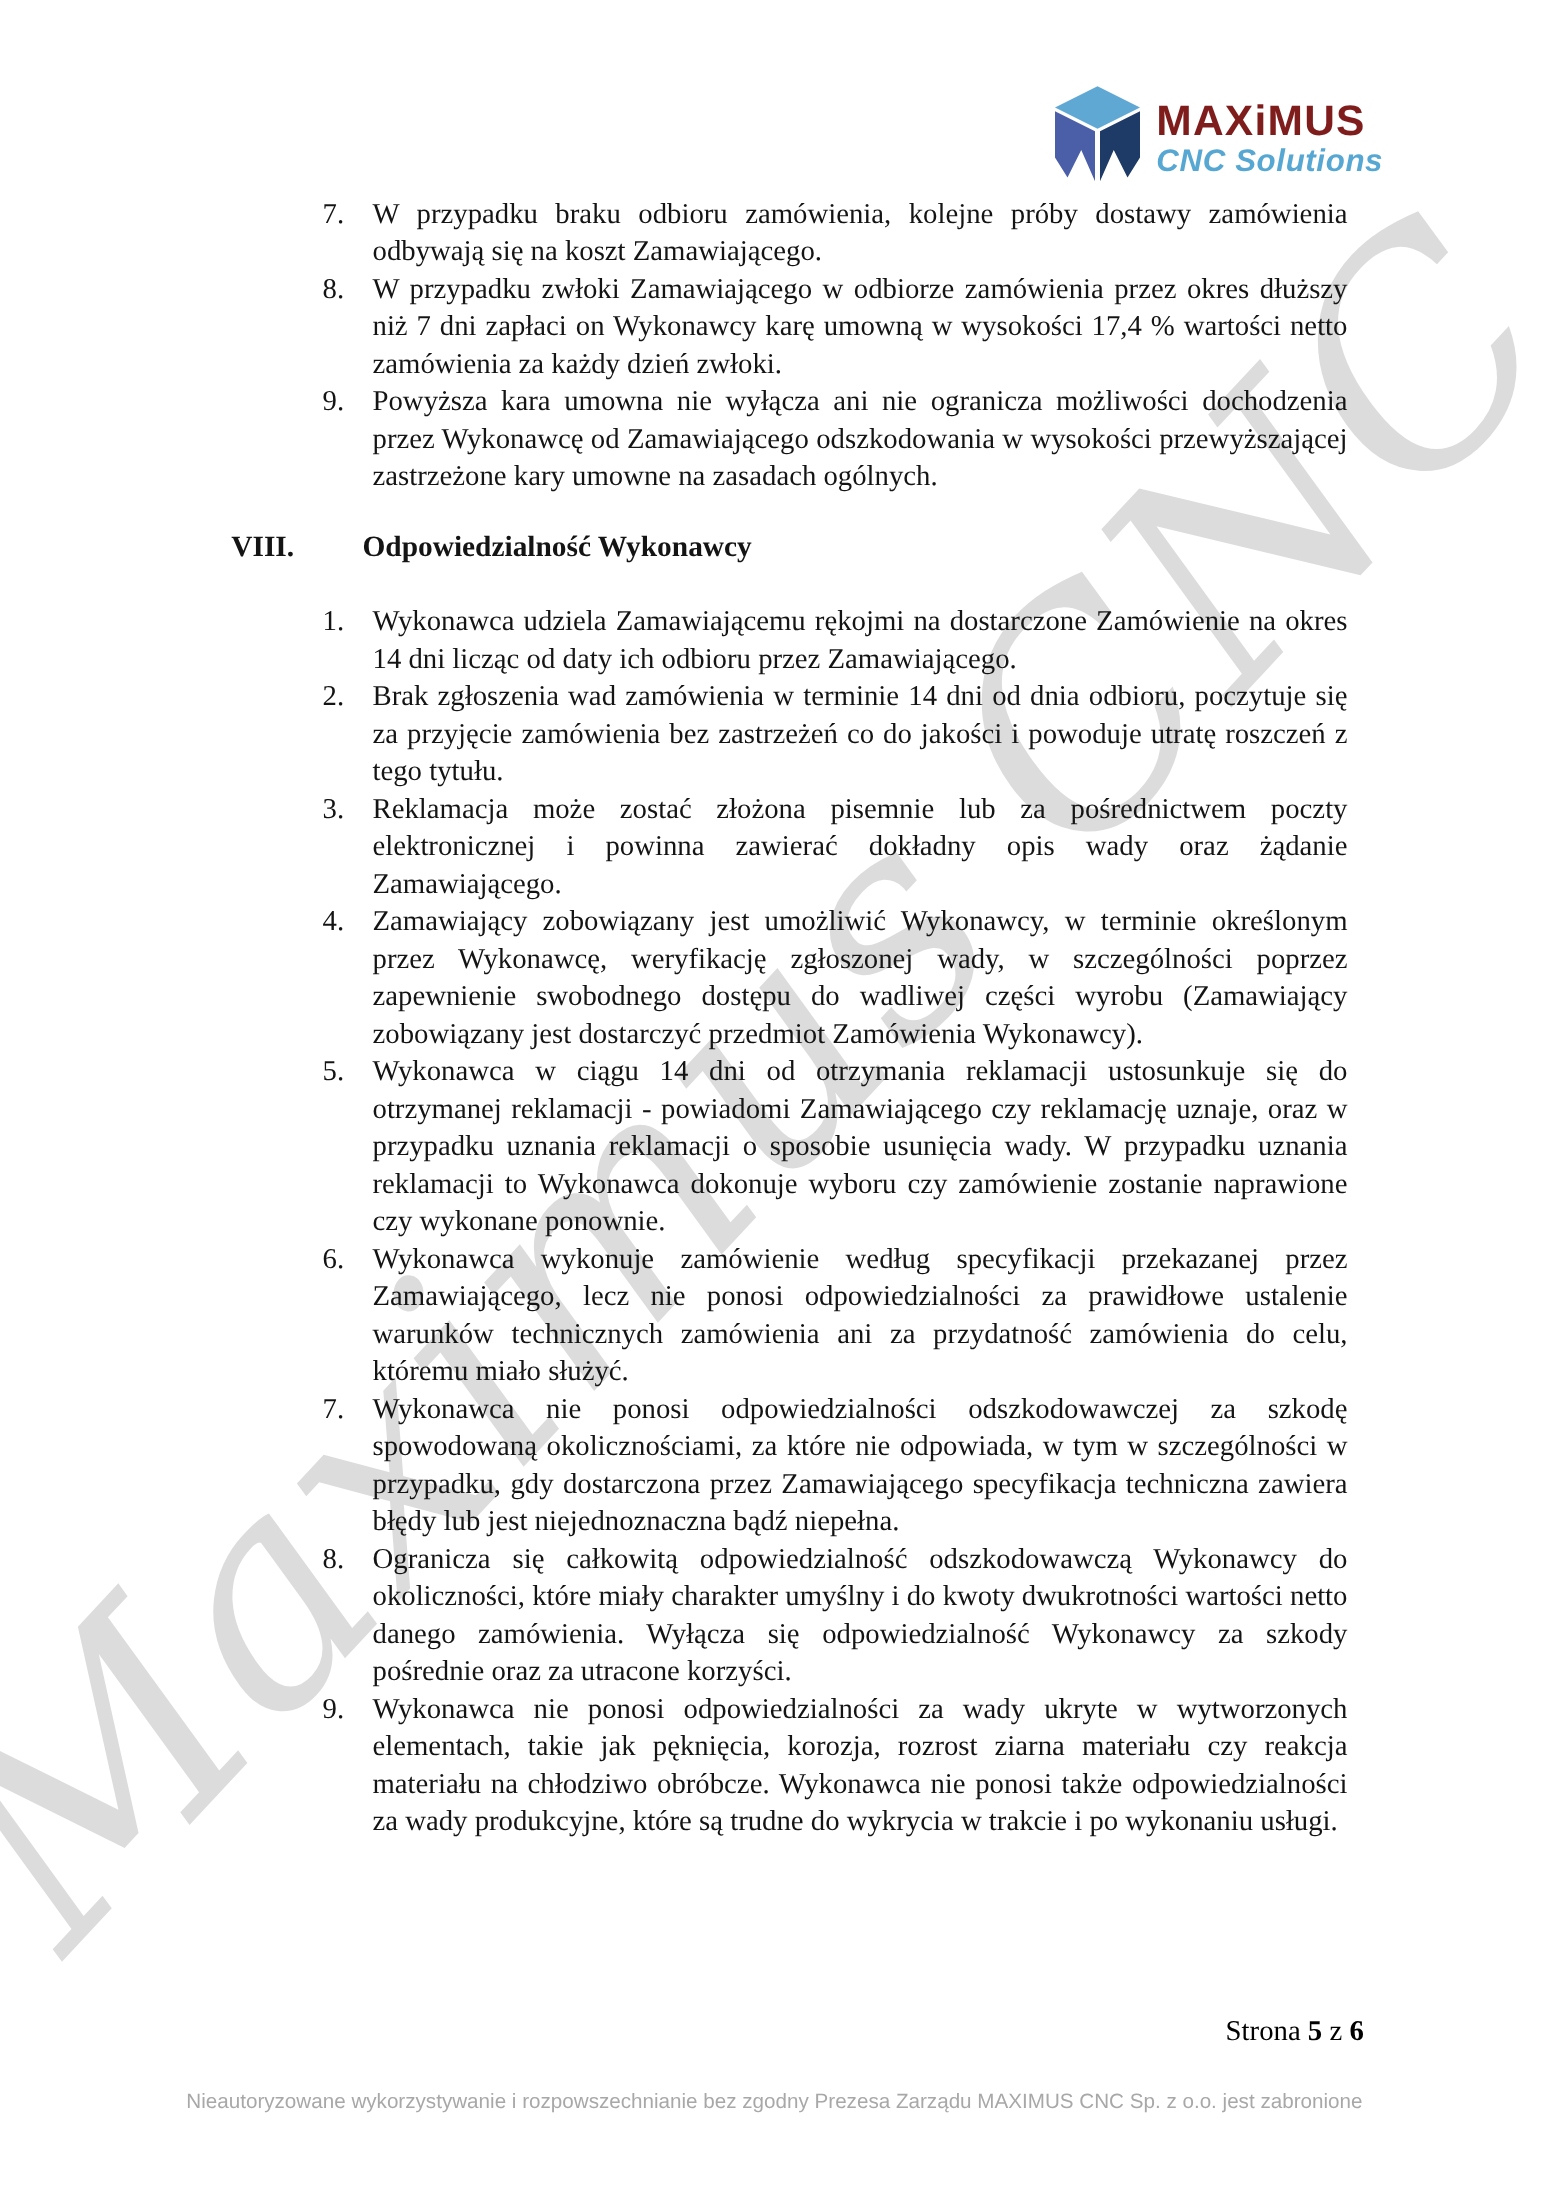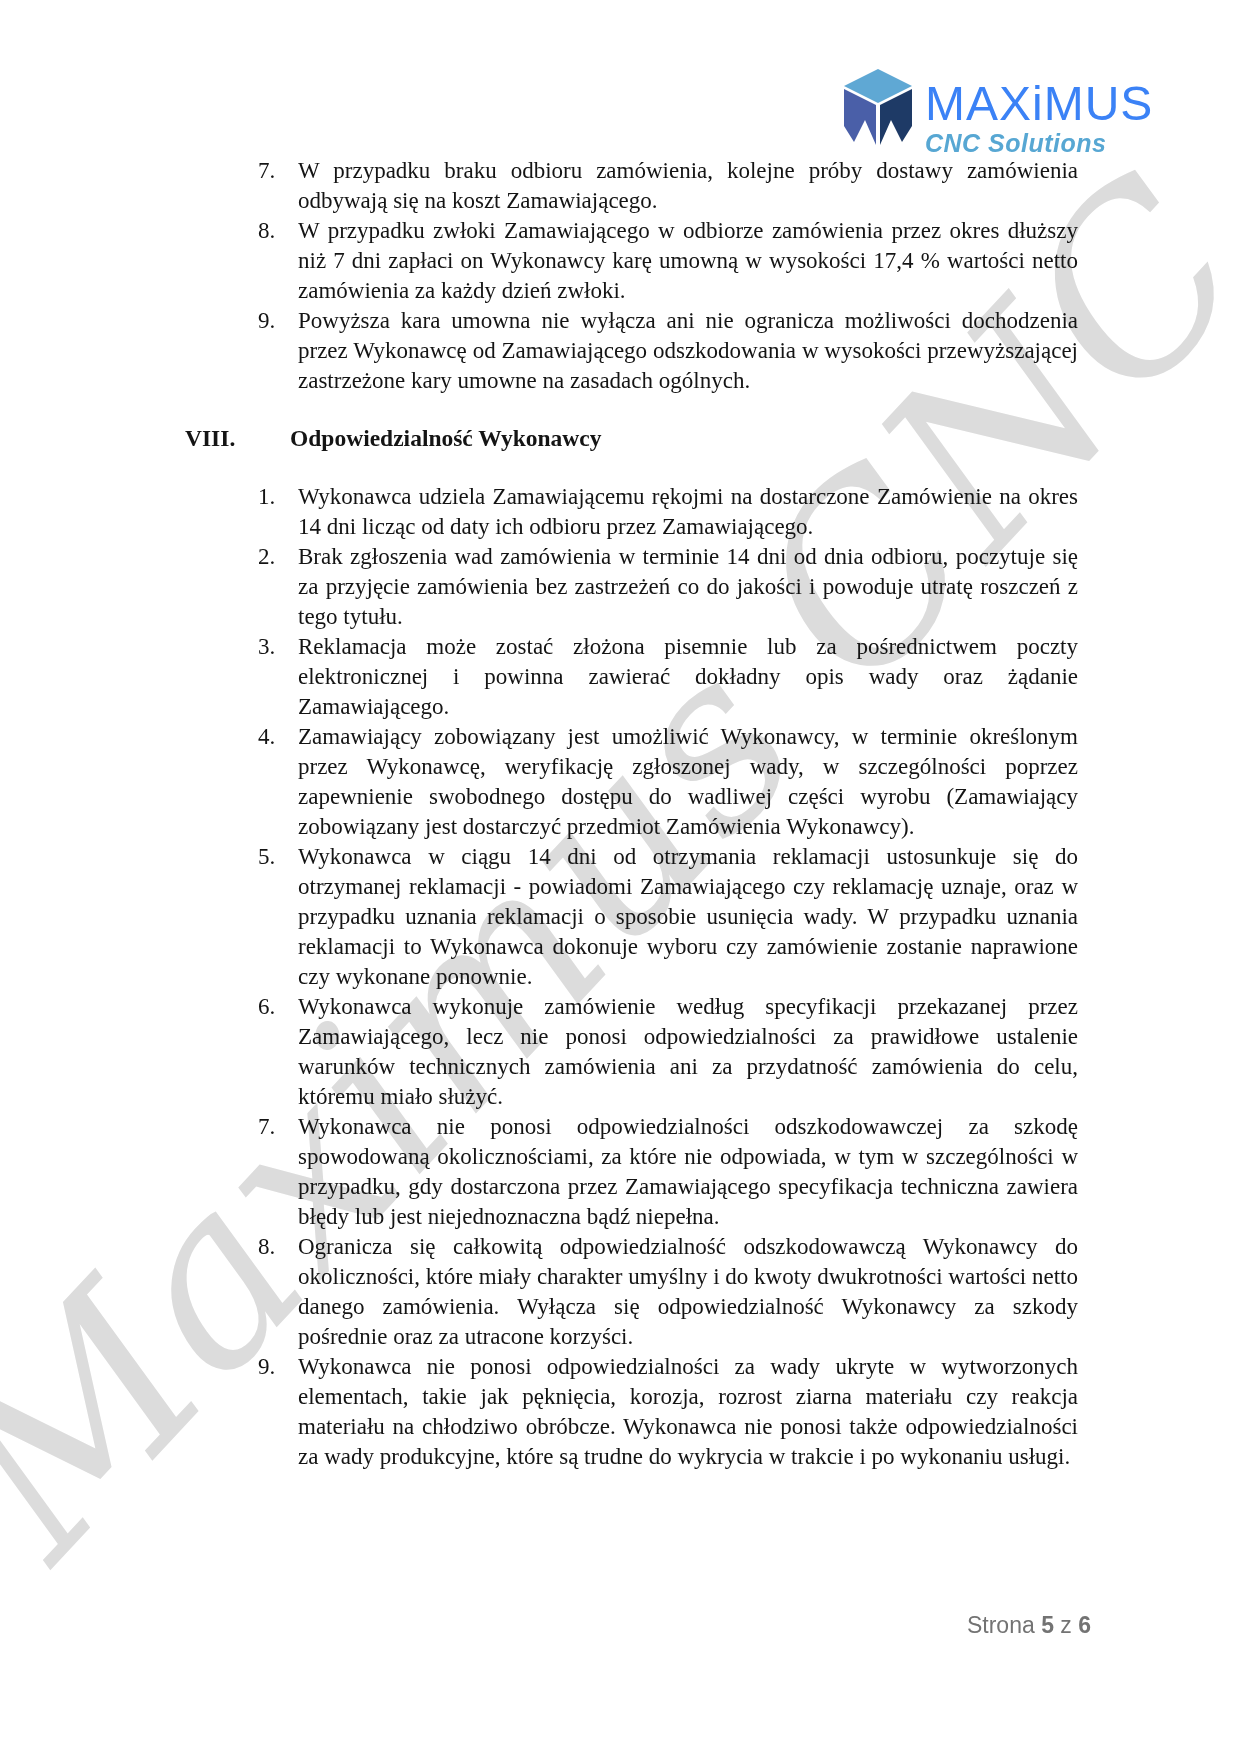--- a/index.html
+++ b/index.html
@@ -32,22 +32,22 @@
   .logo-row{
     position:absolute;
     top:68px;left:842px;
     display:flex;align-items:flex-start;gap:11px;
     z-index:2;
   }
   .logo-cube{width:72px;height:78px;flex:0 0 auto;}
   .logo-text{display:flex;flex-direction:column;line-height:1;padding-top:12px;}
   .logo-brand{
     font-family:"Liberation Sans", sans-serif;
-    font-weight:normal;font-size:48px;letter-spacing:1px;
-    color:#3b82f6;
+    font-weight:bold;font-size:34px;letter-spacing:1px;
+    color:#7f1d1d;
   }
   .logo-tagline{
     font-family:"Liberation Sans", sans-serif;
     font-weight:bold;font-size:25px;letter-spacing:0.5px;
     color:#57a7d3;margin-top:3px;font-style:italic;
   }
 
   
   main{
     position:absolute;
@@ -74,22 +74,22 @@
     font-size:23.5px;
     margin:27px 0 29px 0;
     text-align:left;
     gap:32px;
   }
 
   
   .footer-page{
     position:absolute;
     right:148px;top:1612px;
-    font-family:Liberation Sans, sans-serif;
-    font-size:23px;color:#737373;
+    font-family:Liberation Serif, serif;
+    font-size:23px;color:#000000;
     z-index:2;
   }
   .footer-page b{font-weight:bold;}
   .footer-rev{
     position:absolute;
     left:140px;top:1650px;
     font-family:"Liberation Sans", sans-serif;
     font-size:21px;color:#111;
     z-index:2;
   }
@@ -199,14 +199,15 @@
   </main>
 
   <div class="footer-page">
     <span>Strona</span>
     <b>5</b>
     <span>z</span>
     <b>6</b>
   </div>
 
 
+  <div class="footer-disclaimer">Nieautoryzowane wykorzystywanie i rozpowszechnianie bez zgodny Prezesa Zarządu MAXIMUS CNC Sp. z o.o. jest zabronione</div>
 
 </div>
 
 </body></html>

